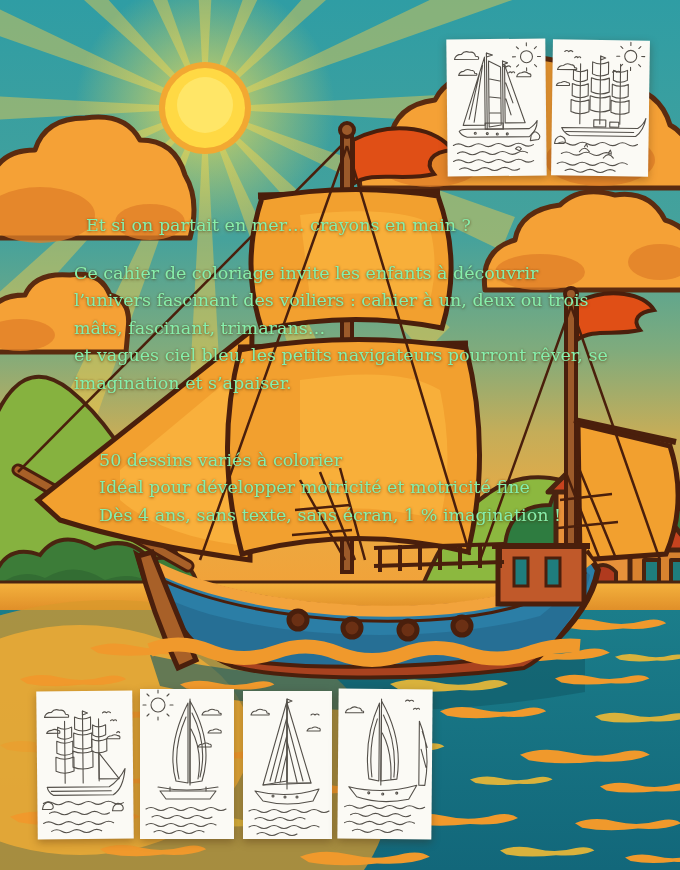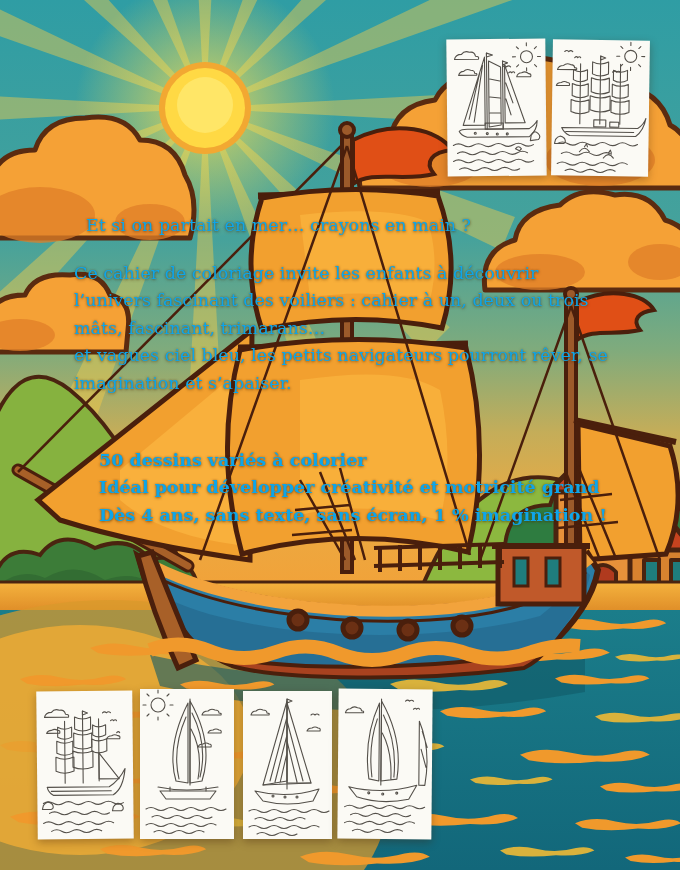--- a/index.html
+++ b/index.html
@@ -1,26 +1,26 @@
 <!DOCTYPE html>
 <html><head>
 <meta charset="utf-8">
 <style>
   html,body{margin:0;padding:0;background:#222;}
   .scene{
     position:relative;width:680px;height:870px;overflow:hidden;
     font-family:"DejaVu Serif","Liberation Serif",serif;
   }
   .bg{position:absolute;left:0;top:0;z-index:1;}
-  .overlay-text{position:absolute;z-index:10;color:#0ea5e9;
+  .overlay-text{position:absolute;z-index:10;color:#86efac;
     text-shadow:0 1px 3px rgba(80,40,0,.55),0 0 2px rgba(90,45,0,.35);
     font-size:17.5px;line-height:27.4px;white-space:nowrap;}
   .tagline{left:86px;top:212px;}
   .para{left:74px;top:260px;}
-  .features{left:99px;top:447px;font-weight:bold;}
+  .features{left:99px;top:447px;}
   .thumb{position:absolute;background:#fbfaf5;z-index:5;
     box-shadow:0 3px 8px rgba(60,30,10,.35);}
   .thumb svg{display:block;width:100%;height:100%;}
   .thumb path,.thumb line,.thumb circle,.thumb rect{
     fill:none;stroke:#54504a;stroke-width:1.1;stroke-linecap:round;stroke-linejoin:round;}
   .t-top-a{left:447px;top:39px;width:99px;height:137px;transform:rotate(-0.6deg);}
   .t-top-b{left:552px;top:40px;width:97px;height:136px;transform:rotate(0.8deg);}
   .t-b1{left:37px;top:691px;width:96px;height:148px;transform:rotate(-0.6deg);}
   .t-b2{left:140px;top:689px;width:94px;height:150px;}
   .t-b3{left:243px;top:691px;width:89px;height:148px;}
@@ -290,21 +290,21 @@
   <div class="overlay-text para">
     <div>Ce cahier de coloriage invite les enfants à découvrir</div>
     <div>l’univers fascinant des voiliers : cahier à un, deux ou trois</div>
     <div>mâts, fascinant, trimarans…</div>
     <div>et vagues ciel bleu, les petits navigateurs pourront rêver, se</div>
     <div>imagination et s’apaiser.</div>
   </div>
 
   <div class="overlay-text features">
     <div>50 dessins variés à colorier</div>
-    <div>Idéal pour développer créativité et motricité grand</div>
+    <div>Idéal pour développer motricité et motricité fine</div>
     <div>Dès 4 ans, sans texte, sans écran, 1 % imagination !</div>
   </div>
 
   <div class="thumb t-b1" aria-label="tall ship coloring page">
     <svg viewBox="0 0 96 148">
       <path d="M8 26 q1 -5 7 -5 q3 -4 8 -2 q5 -1 6 4 q4 0 3 3 l-24 0 z"></path>
       <path d="M10 42 q1 -3 5 -3 q3 -2 6 0 q3 0 2 3 l-13 0 z"></path>
       <path d="M66 22 q2 -2 4 0 q2 -2 4 0 M74 30 q2 -2 3 0 q2 -2 3 0 M80 42 q2 -2 3 0"></path>
       <path d="M70 48 q1 -3 5 -3 q3 -2 6 0 q3 0 2 3 l-13 0 z"></path>
       <path d="M28 30 L28 92 M46 20 L46 92 M62 28 L62 90"></path>

